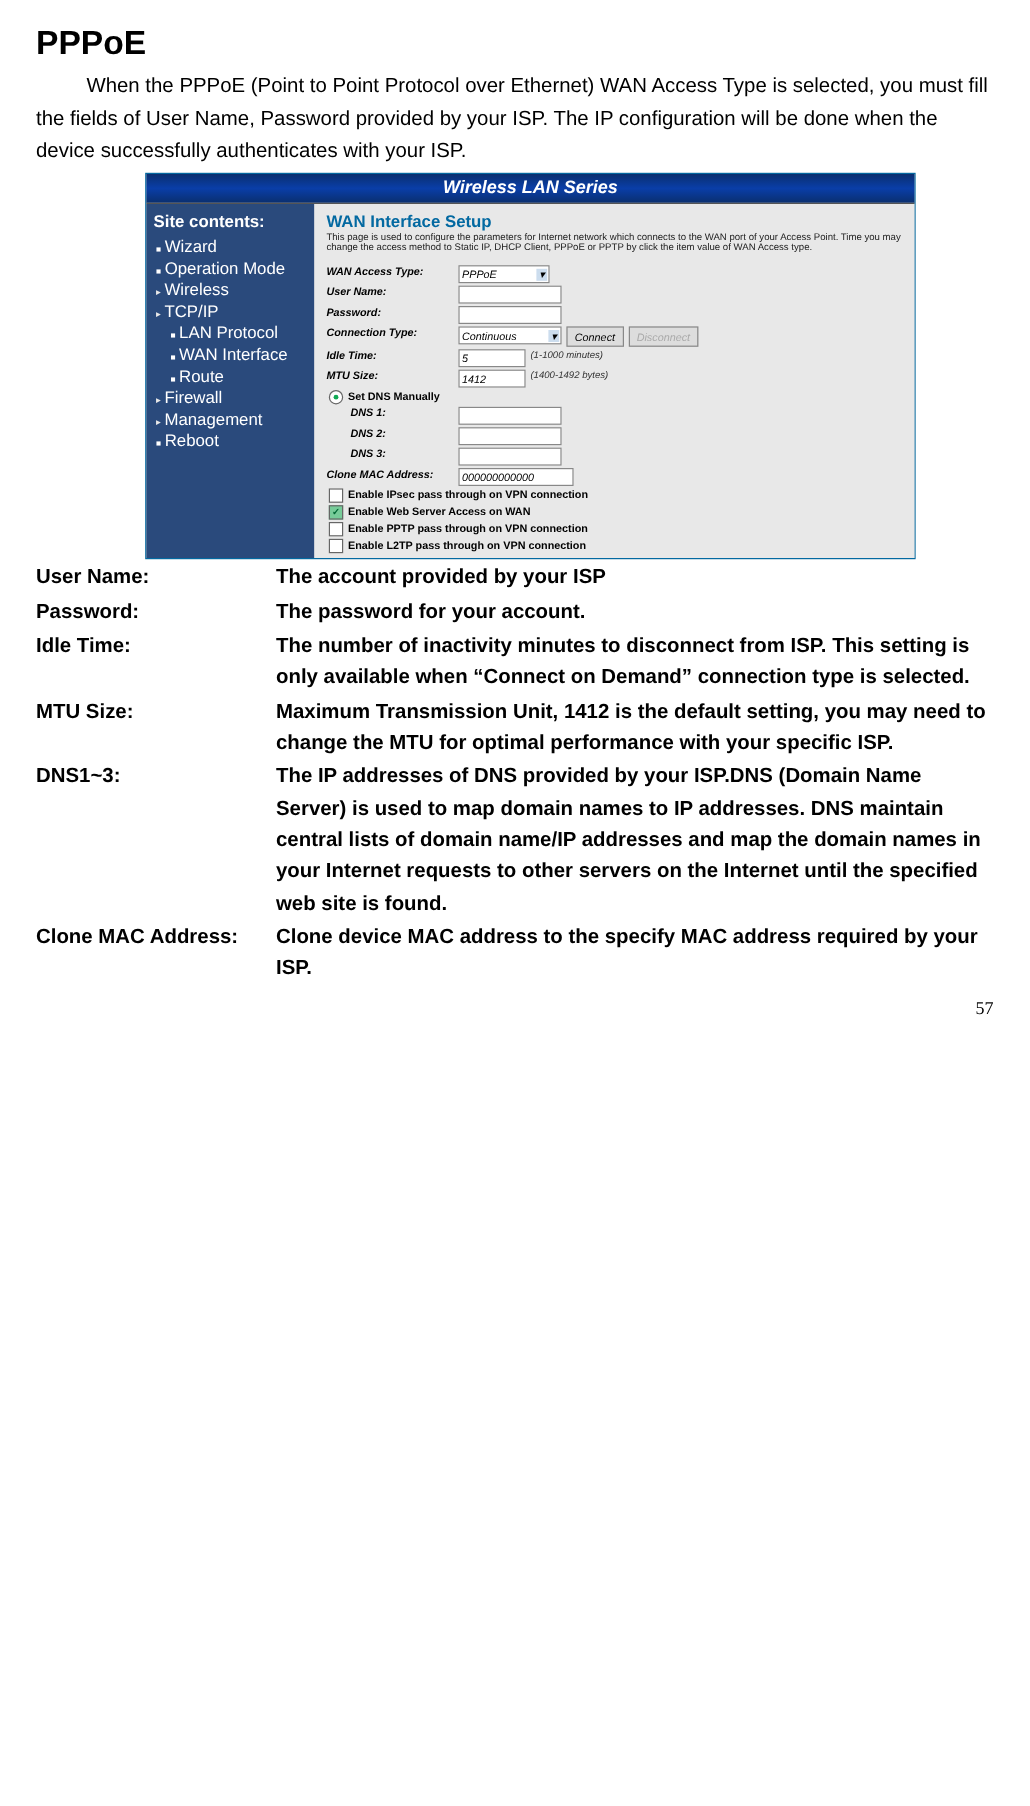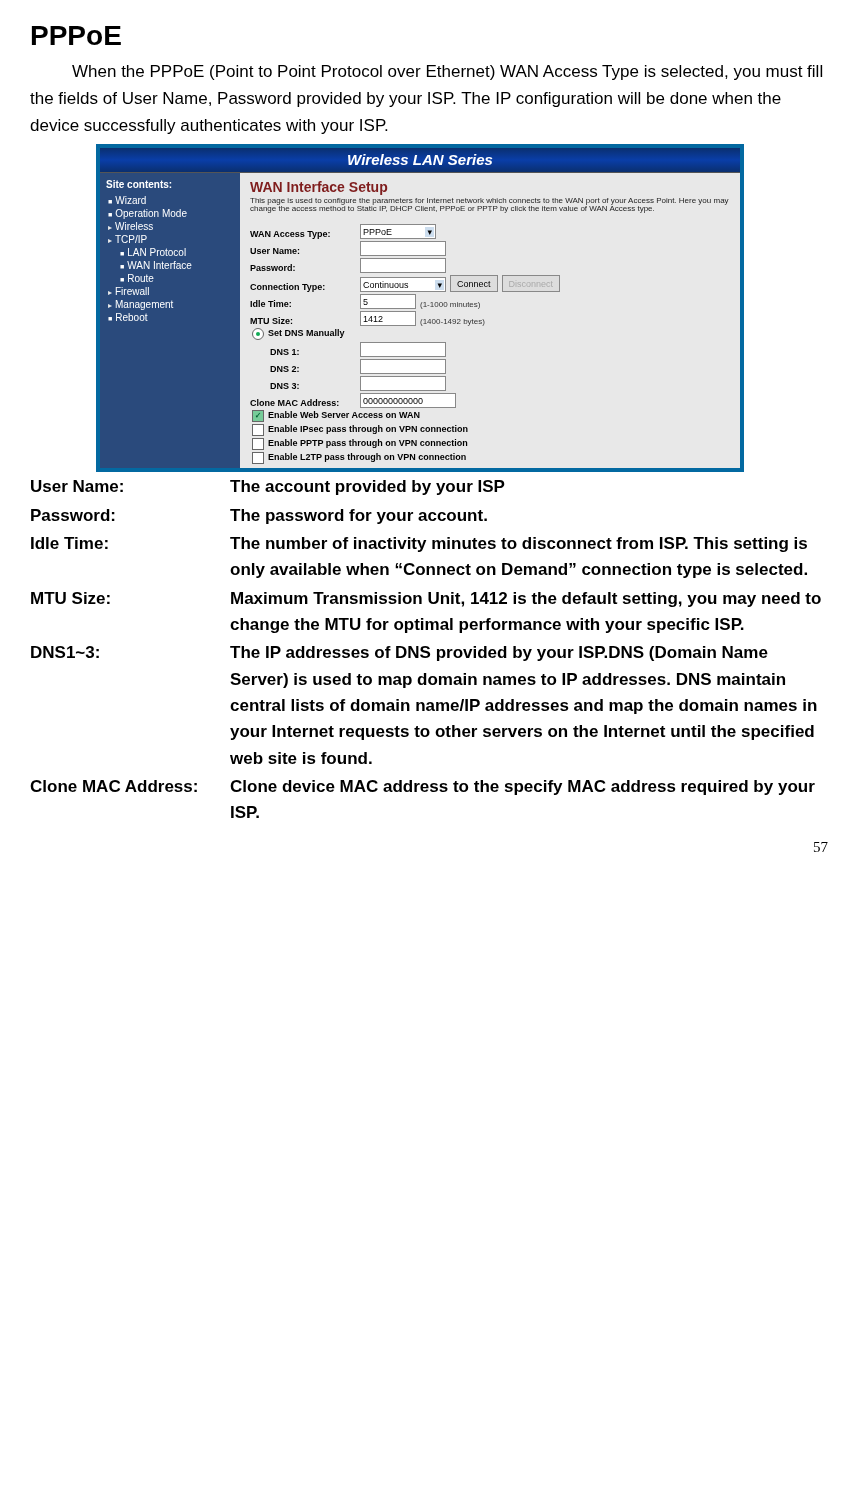--- a/index.html
+++ b/index.html
@@ -18,69 +18,69 @@
   }
   p.intro {
     font-size: 17px;
     font-weight: 400;
     line-height: 1.6;
     margin: 0 0 4px 0;
     text-indent: 42px;
   }
   
   .shot {
-    margin: 4px 0 2px 66px;
+    margin: 4px 0 2px 91px;
     width: 640px;
-    border: 4px solid #0369a1;
+    border: 1px solid #0369a1;
     font-family: Tahoma, Verdana, sans-serif;
     font-size: 9px;
     background: #e8e8e8;
   }
   .banner {
     background: linear-gradient(#0a2f6f, #0a3ea8, #0a2f6f);
     color: #fff;
     font-weight: bold;
     font-size: 15px;
     text-align: center;
     padding: 3px 0 4px 0;
     font-style: italic;
     border-bottom: 1px solid #555;
   }
   .panes { display: flex; }
   .sidebar {
     width: 128px;
     background: #2a4a7c;
     color: #fff;
     padding: 6px 6px 40px 6px;
-    font-size: 10px;
+    font-size: 14px;
   }
   .sidebar .sc { font-weight: bold; margin-bottom: 4px; }
   .sidebar ul { list-style:none; margin:0; padding:0; }
   .sidebar li { padding: 1px 0 1px 2px; position: relative; white-space: nowrap; }
   .sidebar li::before { content:"▸"; color:#e8e8e8; margin-right:3px; font-size:8px; }
   .sidebar li.doc::before { content:"■"; color:#fff; font-size:7px; }
   .sidebar li.ind { padding-left: 14px; }
   .content {
     flex: 1;
     background: #e8e8e8;
     padding: 6px 10px 2px 10px;
   }
   .content h2 {
-    color: #7f1d1d;
+    color: #0369a1;
     font-size: 14px;
     font-weight: bold;
     margin: 0 0 2px 0;
   }
   .content .desc {
     font-size: 8px;
     color: #222;
     line-height: 1.1;
     margin-bottom: 10px;
   }
-  .formrow { display:flex; align-items:flex-end; margin: 2px 0; }
+  .formrow { display:flex; align-items:flex-start; margin: 2px 0; font-style: italic; }
   .formrow .lab { width: 110px; font-weight:bold; font-size:9px; }
   .formrow .lab2 { width: 90px; font-weight:bold; font-size:9px; padding-left:20px; }
   .inp {
     background:#fff; border:1px solid #888; height:13px; font-size:9px;
     padding:0 2px; display:inline-flex; align-items:center;
   }
   .sel { width:70px; position:relative; }
   .sel::after { content:"▾"; position:absolute; right:1px; background:#cde; padding:0 2px; }
   .txtin { width:80px; }
   .btn {
@@ -129,21 +129,21 @@
           <li class="ind doc">LAN Protocol</li>
           <li class="ind doc">WAN Interface</li>
           <li class="ind doc">Route</li>
           <li>Firewall</li>
           <li>Management</li>
           <li class="doc">Reboot</li>
         </ul>
     </div>
     <div class="content">
       <h2>WAN Interface Setup</h2>
-      <div class="desc">This page is used to configure the parameters for Internet network which connects to the WAN port of your Access Point. Here you may change the access method to Static IP, DHCP Client, PPPoE or PPTP by click the item value of WAN Access type.</div>
+      <div class="desc">This page is used to configure the parameters for Internet network which connects to the WAN port of your Access Point. Time you may change the access method to Static IP, DHCP Client, PPPoE or PPTP by click the item value of WAN Access type.</div>
 
       <div class="formrow">
         <span class="lab">WAN Access Type:</span>
         <span class="inp sel">PPPoE</span>
       </div>
       <div class="formrow">
         <span class="lab">User Name:</span>
         <span class="inp txtin"></span>
       </div>
       <div class="formrow">
@@ -180,22 +180,22 @@
       <div class="formrow">
           <span class="lab2">DNS 3:</span>
           <span class="inp txtin"></span>
         </div>
 
       <div class="formrow">
         <span class="lab">Clone MAC Address:</span>
         <span class="inp txtin" style="width:90px">000000000000</span>
       </div>
 
+      <div class="optline"><span class="chk"></span><span>Enable IPsec pass through on VPN connection</span></div>
       <div class="optline"><span class="chk on"></span><span>Enable Web Server Access on WAN</span></div>
-      <div class="optline"><span class="chk"></span><span>Enable IPsec pass through on VPN connection</span></div>
       <div class="optline"><span class="chk"></span><span>Enable PPTP pass through on VPN connection</span></div>
       <div class="optline"><span class="chk"></span><span>Enable L2TP pass through on VPN connection</span></div>
     </div>
   </div>
 </div>
 
 <table class="defs">
   <tbody id="defs-body">
       <tr>
         <td class="k">User Name:</td>

